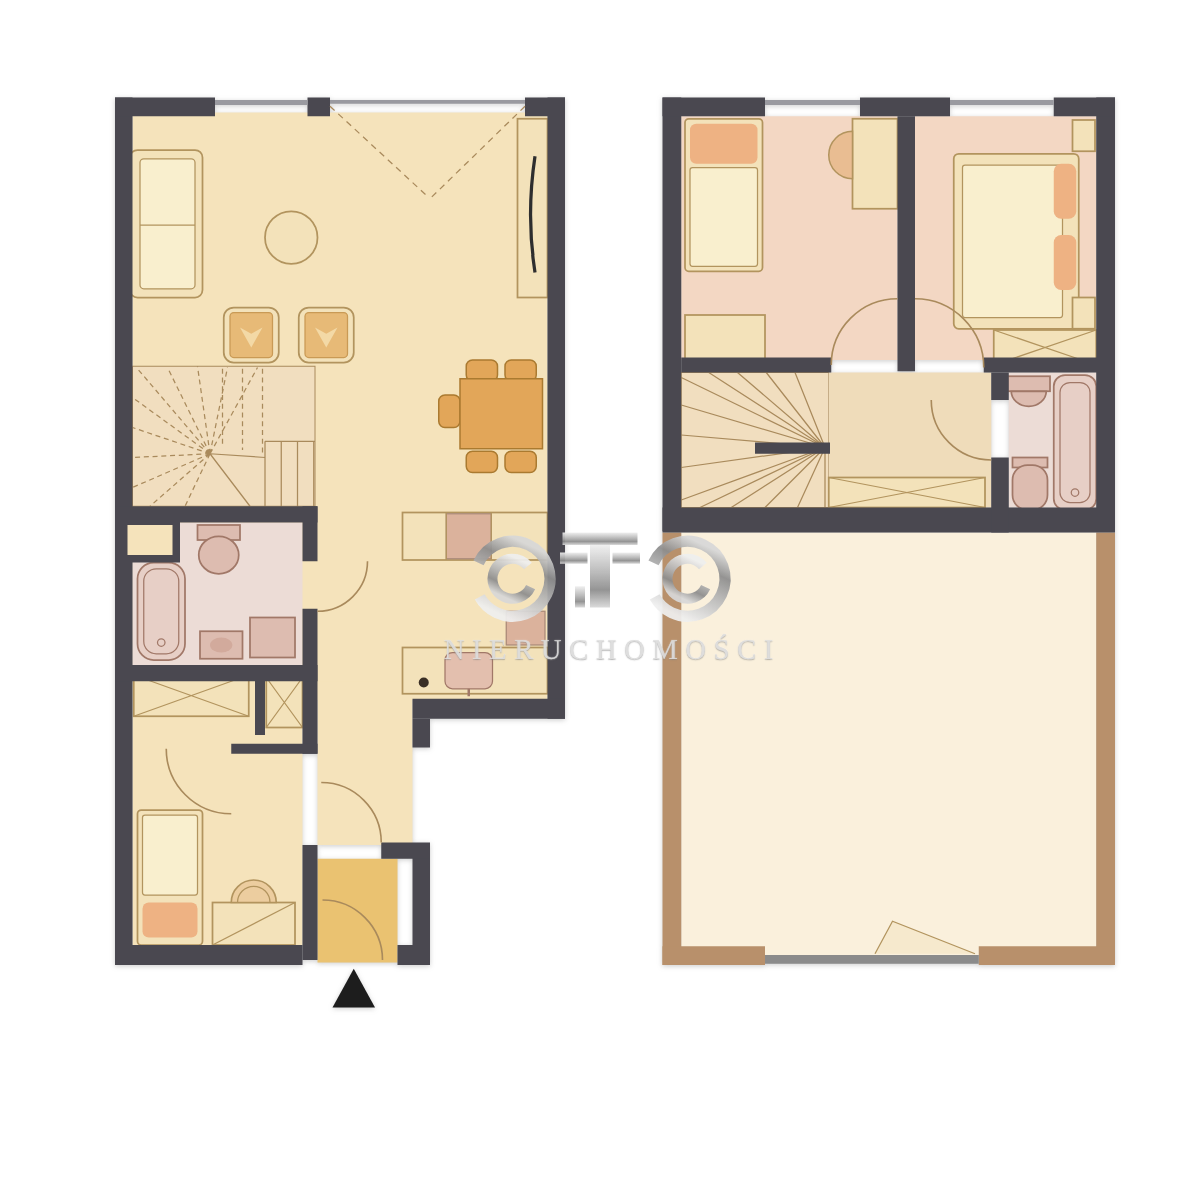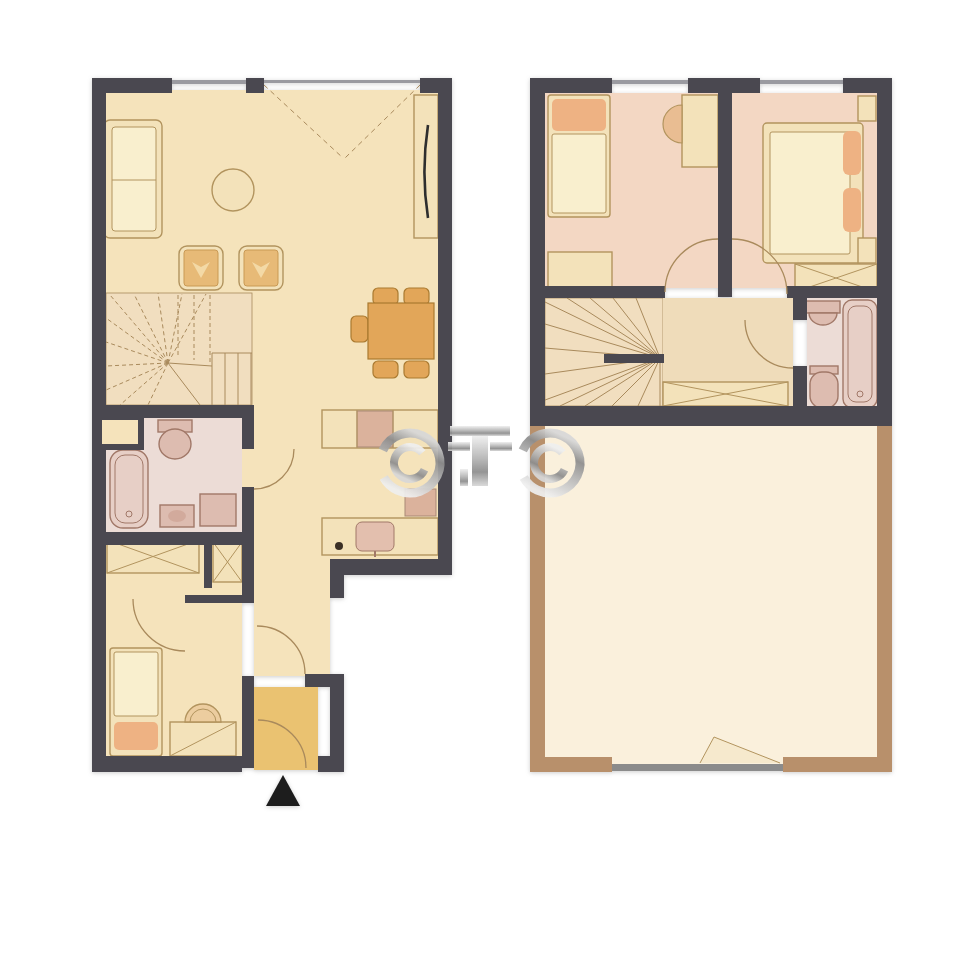--- a/index.html
+++ b/index.html
@@ -287,14 +287,15 @@
     </g>
 
     <g fill="url(#wmsilver)">
       <rect x="95" y="13" width="60" height="10"></rect>
       <rect x="93" y="29" width="22" height="9"></rect>
       <rect x="135" y="29" width="22" height="9"></rect>
       <rect x="117" y="23" width="16" height="50"></rect>
       <rect x="105" y="56" width="8" height="17"></rect>
     </g>
   </svg>
+  <div class="wm-text">NIERUCHOMOŚCI</div>
 </div>
 </div>
 
 </body></html>

